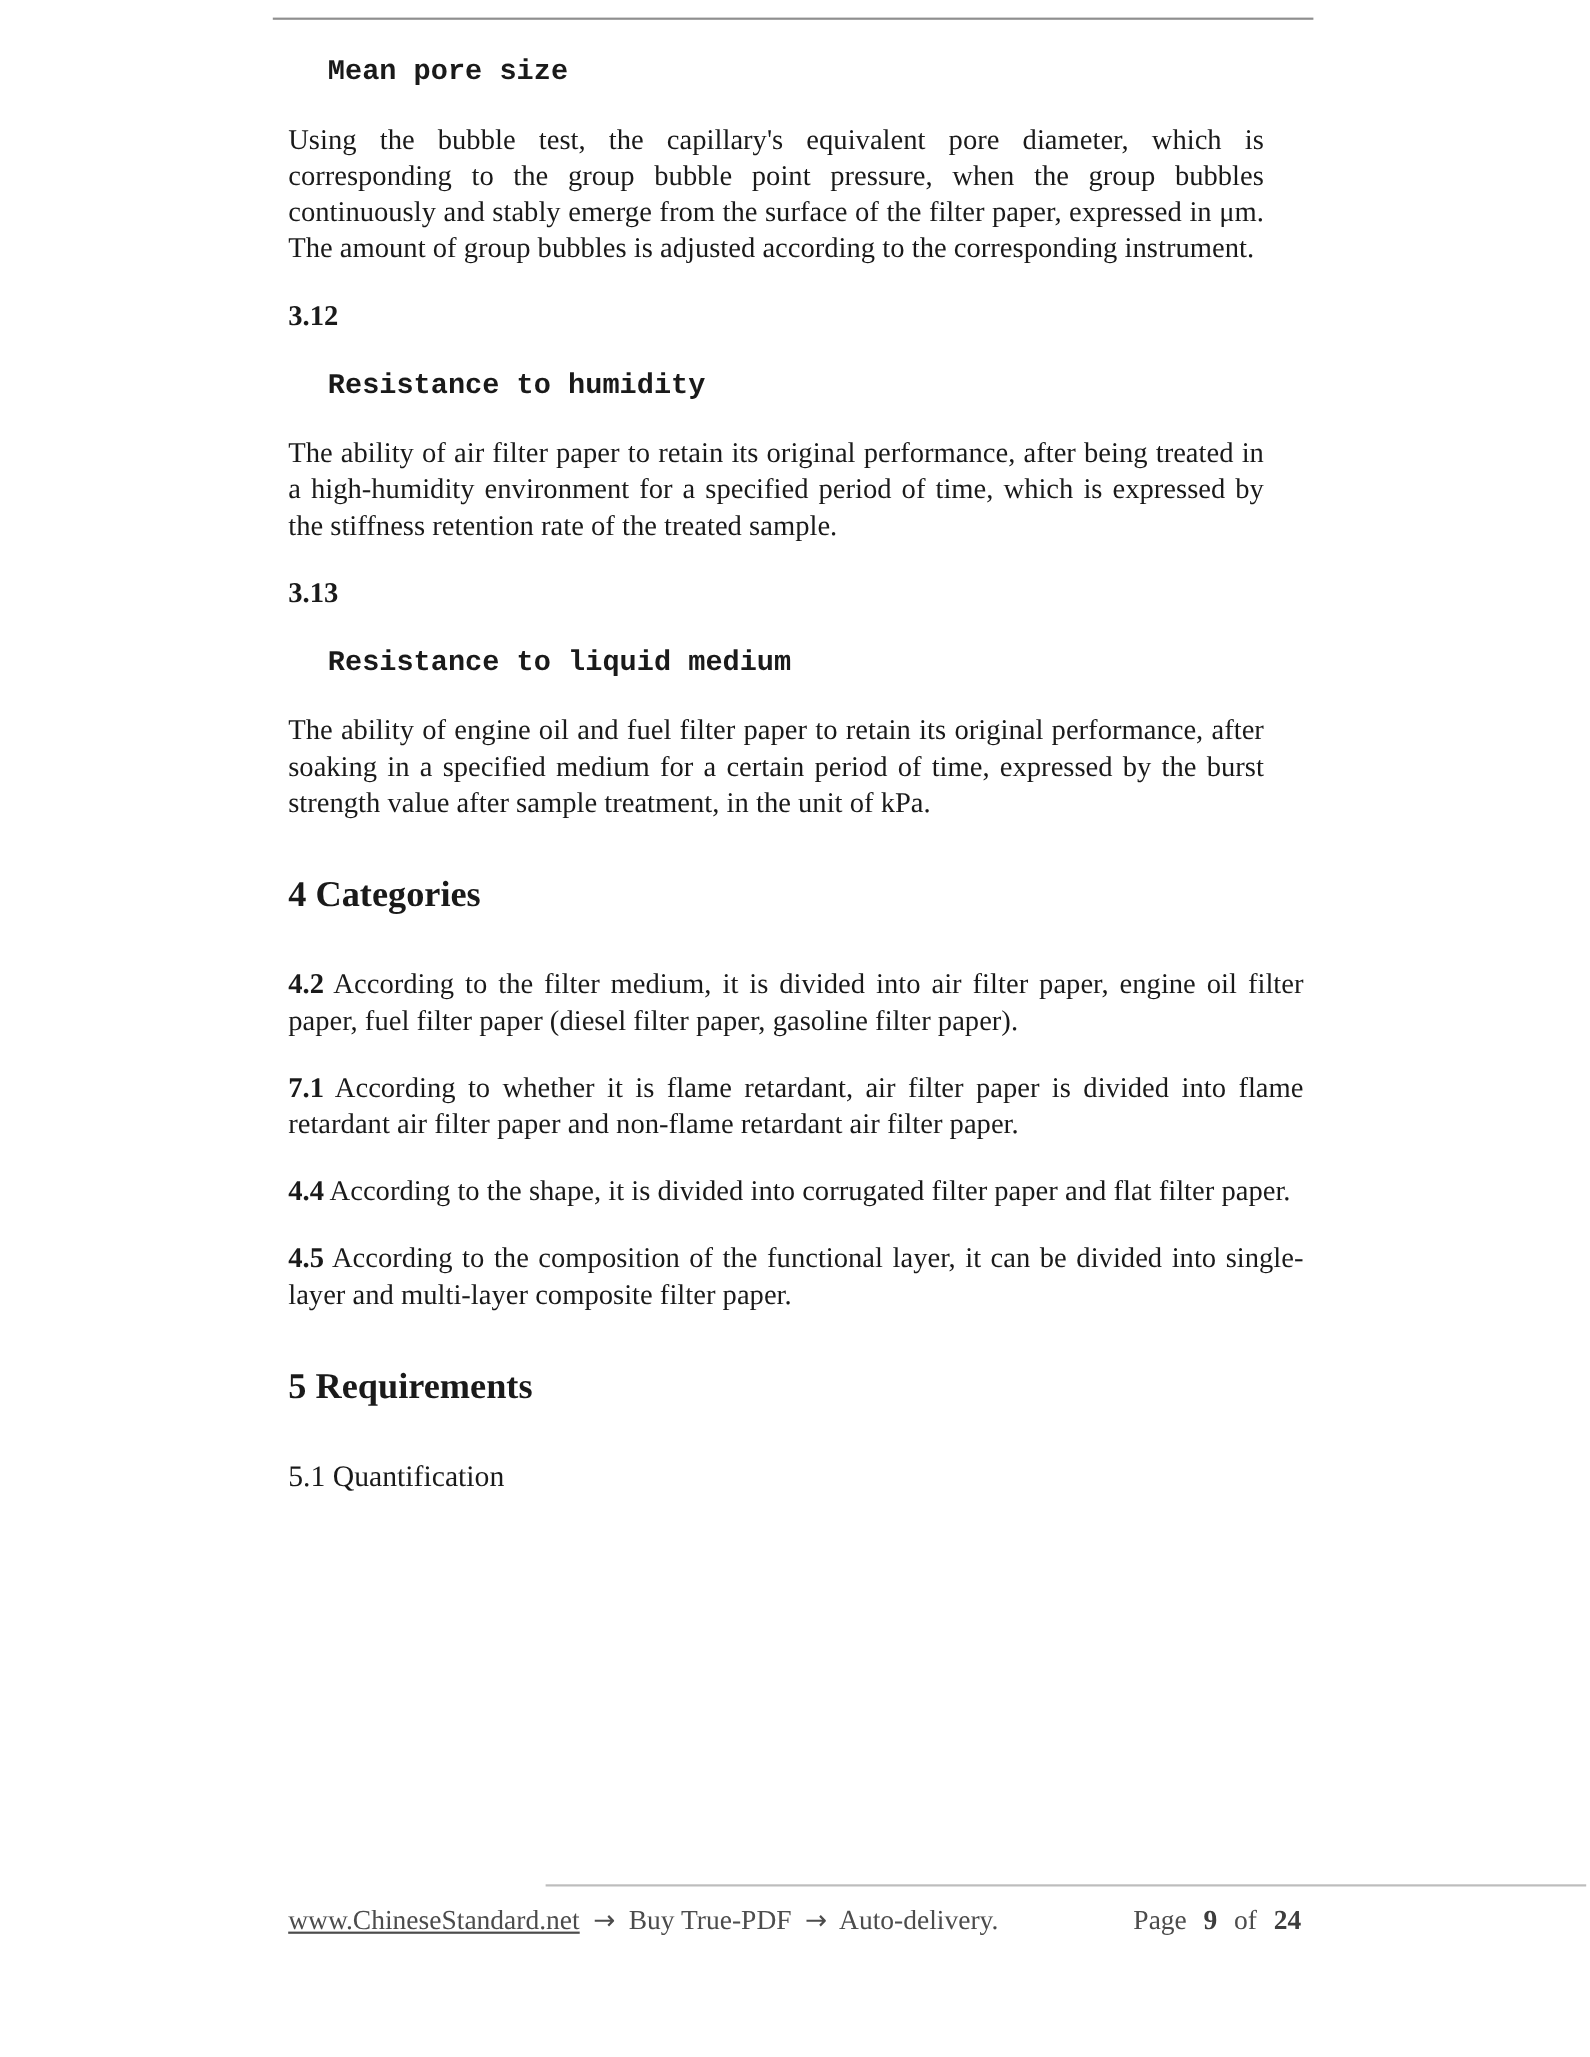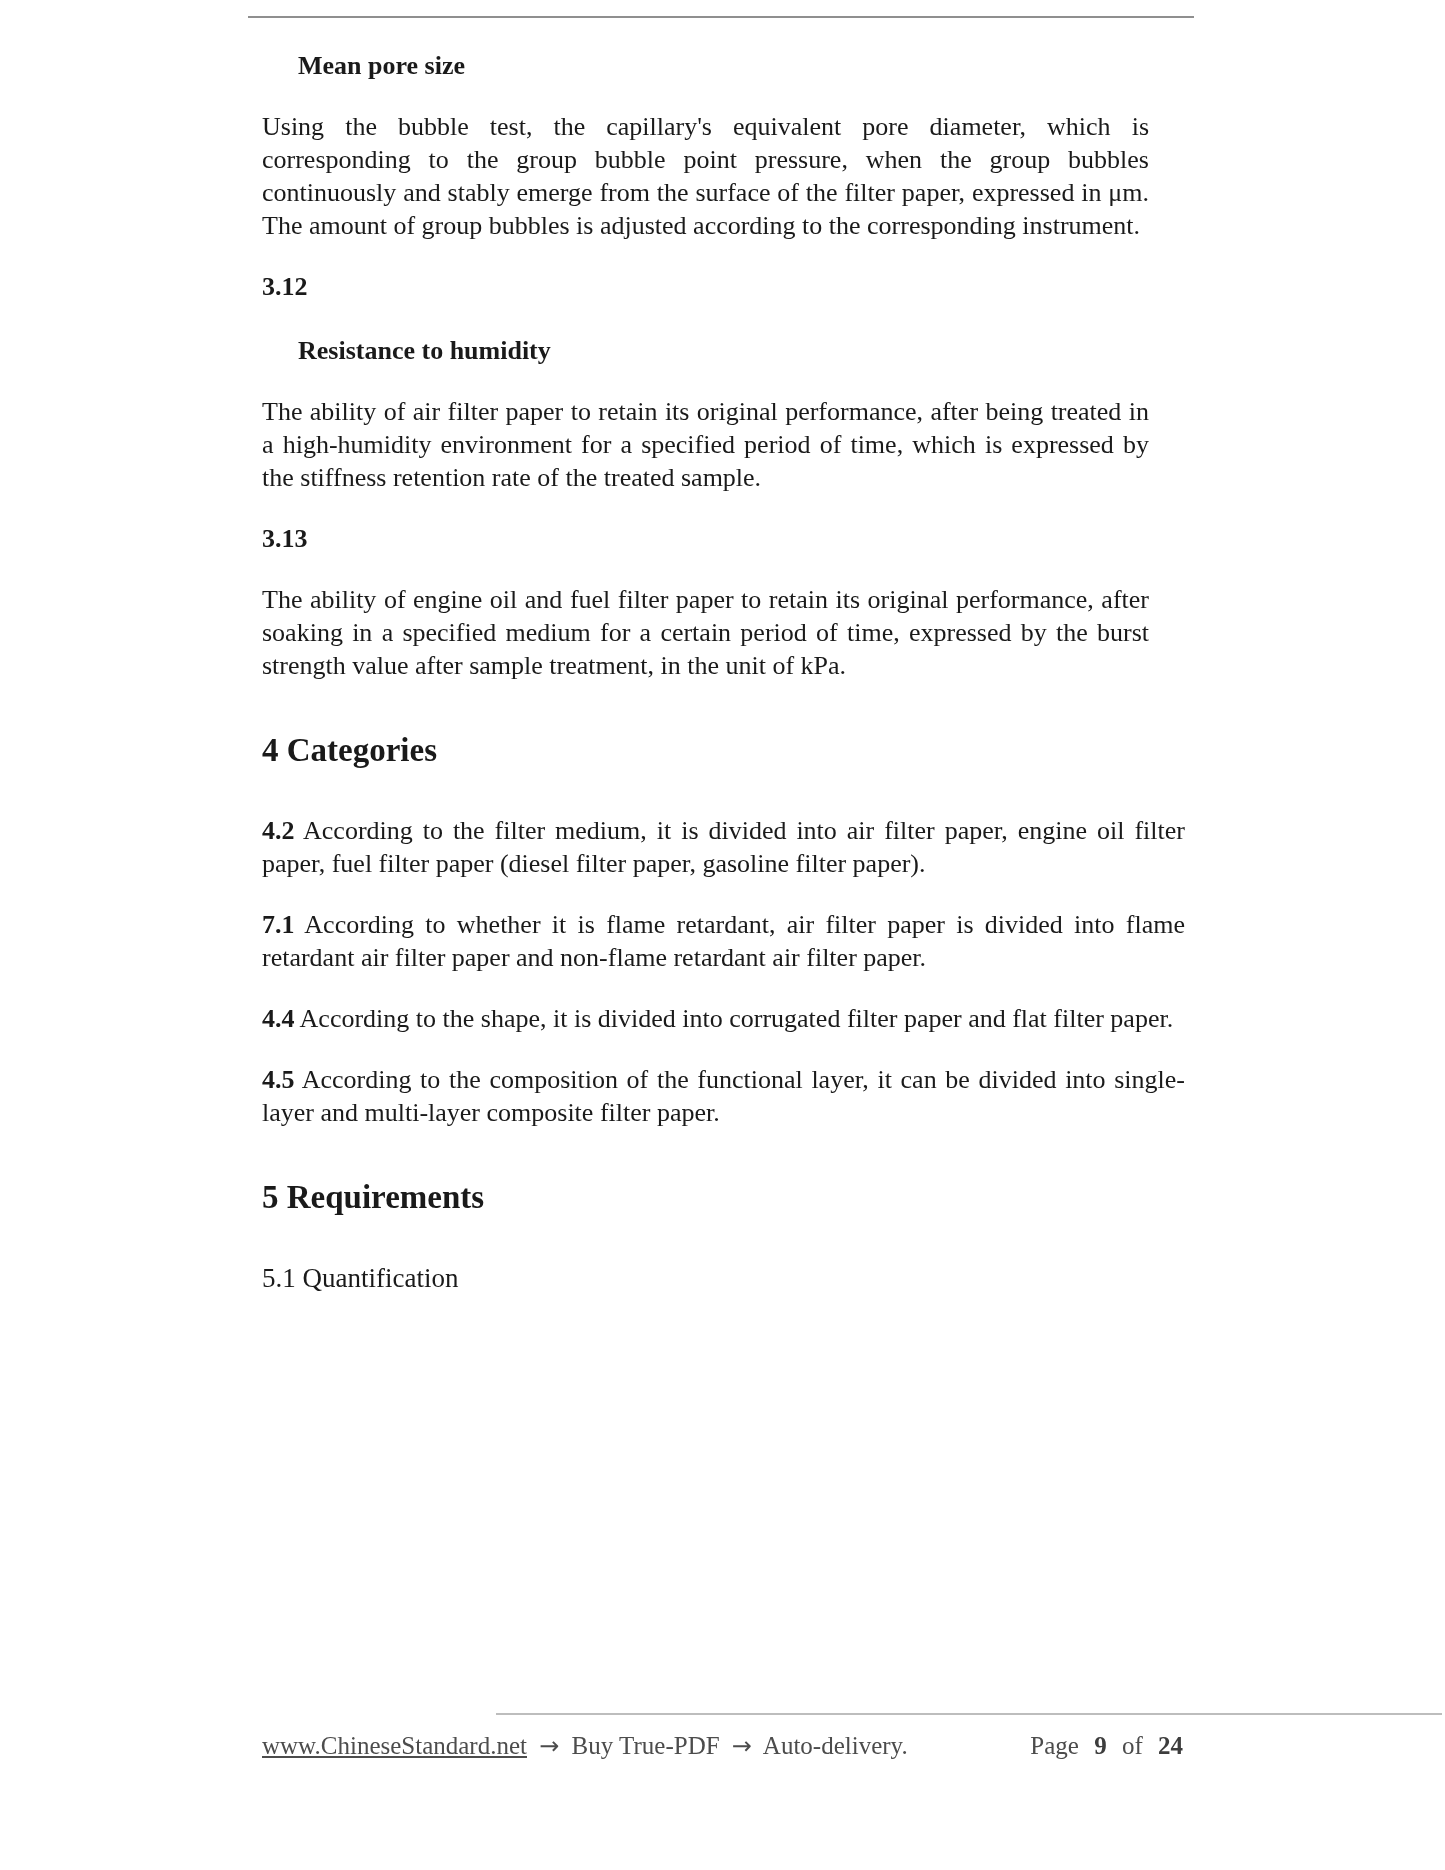--- a/index.html
+++ b/index.html
@@ -38,20 +38,21 @@
   .content {
     margin-left: 262px;
     width: 923px;
     font-size: 26px;
     line-height: 33px;
   }
   .indent { margin-left: 36px; }
   .term-title {
     margin-top: 31px;
     font-weight: bold;
+    font-family: Liberation Mono, monospace;
   }
   .clause-num {
     margin-top: 28px;
     font-weight: bold;
   }
   p.body {
     margin: 28px 0 0 0;
     text-align: justify;
   }
   p.body.indent { width: 887px; }
@@ -114,20 +115,21 @@
   <div class="content">
 
     <div class="term-title indent">Mean pore size</div>
     <p class="body indent">Using the bubble test, the capillary's equivalent pore diameter, which is corresponding to the group bubble point pressure, when the group bubbles continuously and stably emerge from the surface of the filter paper, expressed in μm. The amount of group bubbles is adjusted according to the corresponding instrument.</p>
 
     <div class="clause-num">3.12</div>
     <div class="term-title indent">Resistance to humidity</div>
     <p class="body indent">The ability of air filter paper to retain its original performance, after being treated in a high-humidity environment for a specified period of time, which is expressed by the stiffness retention rate of the treated sample.</p>
 
     <div class="clause-num">3.13</div>
+    <div class="term-title indent">Resistance to liquid medium</div>
     <p class="body indent">The ability of engine oil and fuel filter paper to retain its original performance, after soaking in a specified medium for a certain period of time, expressed by the burst strength value after sample treatment, in the unit of kPa.</p>
 
     <h2 class="chapter">4 Categories</h2>
 
     <p class="body"><b>4.2</b> <span>According to the filter medium, it is divided into air filter paper, engine oil filter paper, fuel filter paper (diesel filter paper, gasoline filter paper).</span></p>
     <p class="body"><b>7.1</b> <span>According to whether it is flame retardant, air filter paper is divided into flame retardant air filter paper and non-flame retardant air filter paper.</span></p>
     <p class="body"><b>4.4</b> <span>According to the shape, it is divided into corrugated filter paper and flat filter paper.</span></p>
     <p class="body"><b>4.5</b> <span>According to the composition of the functional layer, it can be divided into single-layer and multi-layer composite filter paper.</span></p>
 
     <h2 class="chapter">5 Requirements</h2>

